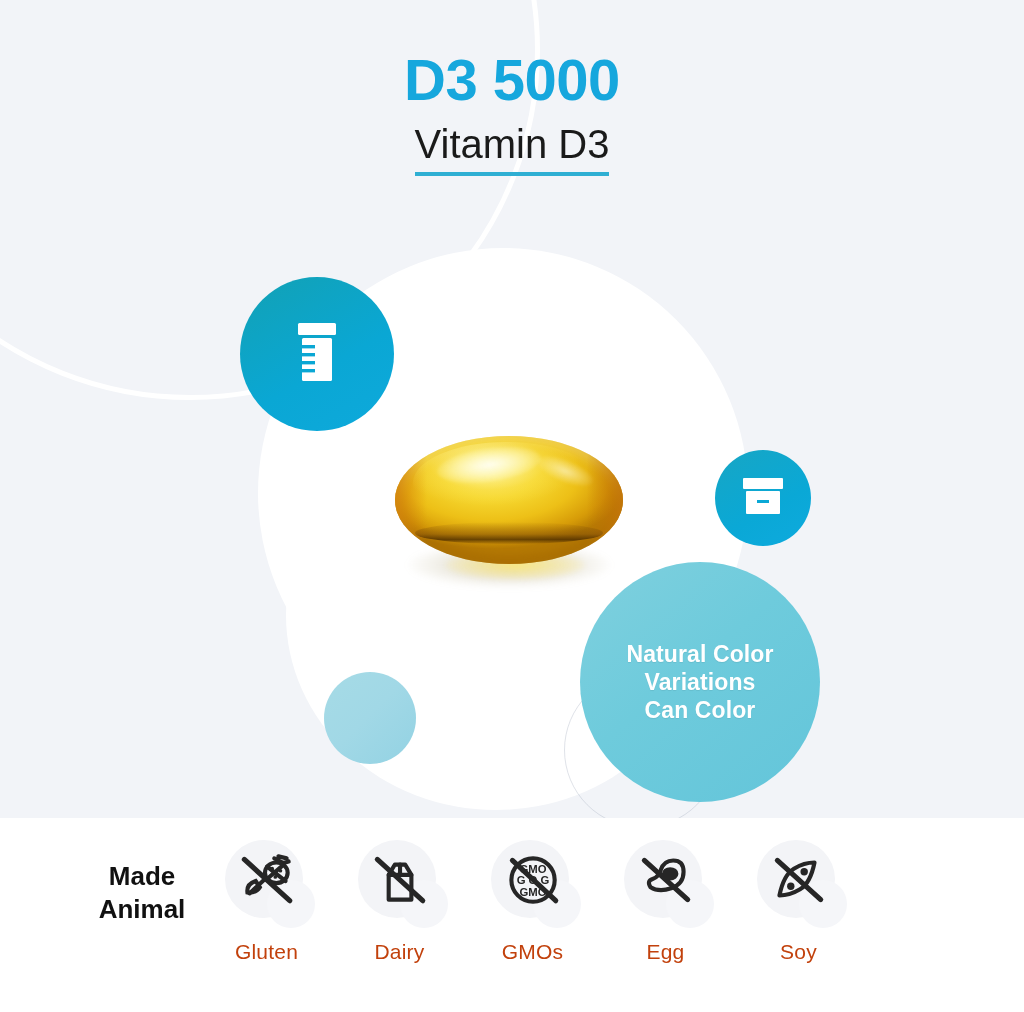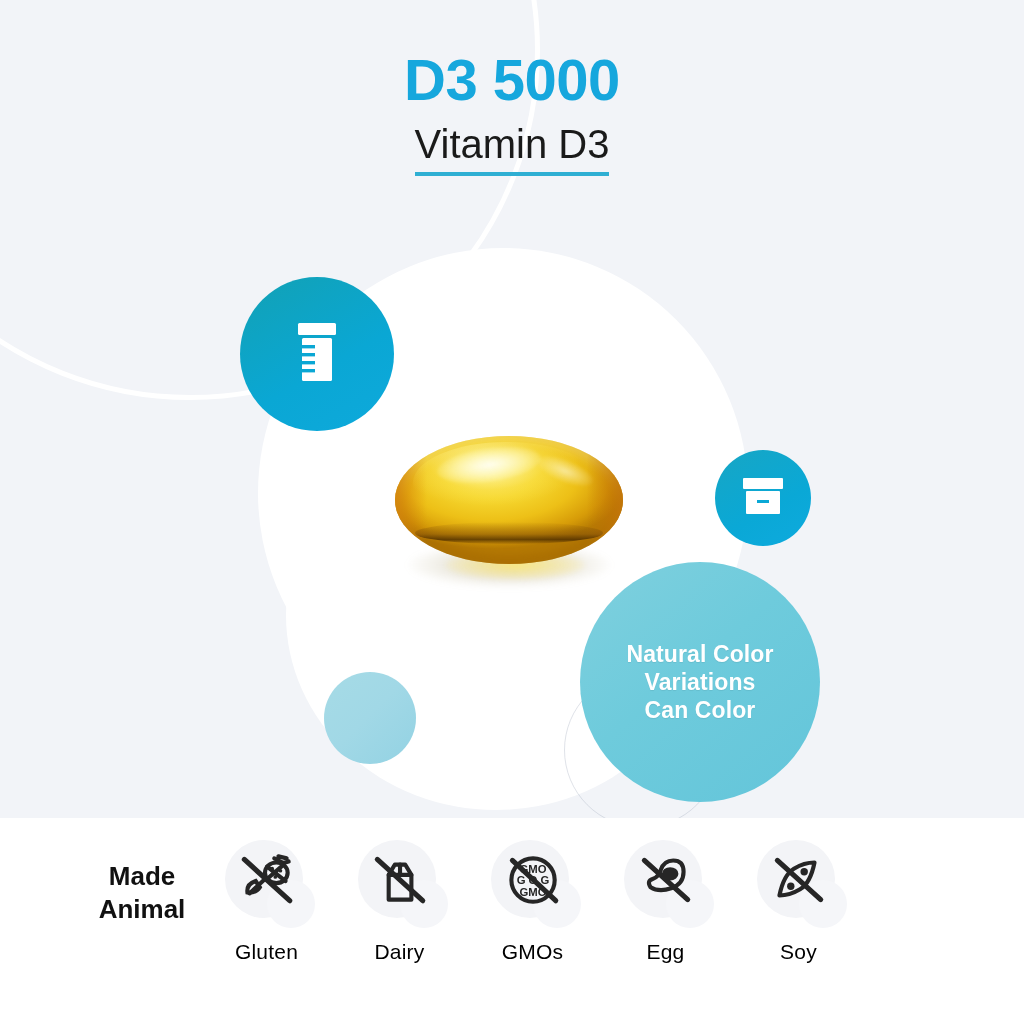--- a/index.html
+++ b/index.html
@@ -272,21 +272,21 @@
     border-radius: 50%;
     background: #f5f6f9;
   }
   .icon-glyph {
     position: absolute;
     left: 16px; top: 8px;
     width: 66px; height: 66px;
   }
   .icon-label {
     margin-top: 2px;
-    color: #000000;
+    color: #c2410c;
     font-size: 21px;
     font-weight: normal;
     text-align: center;
     line-height: 1.18;
     letter-spacing: 0.2px;
   }
 </style>
 </head>
 <body>
 

